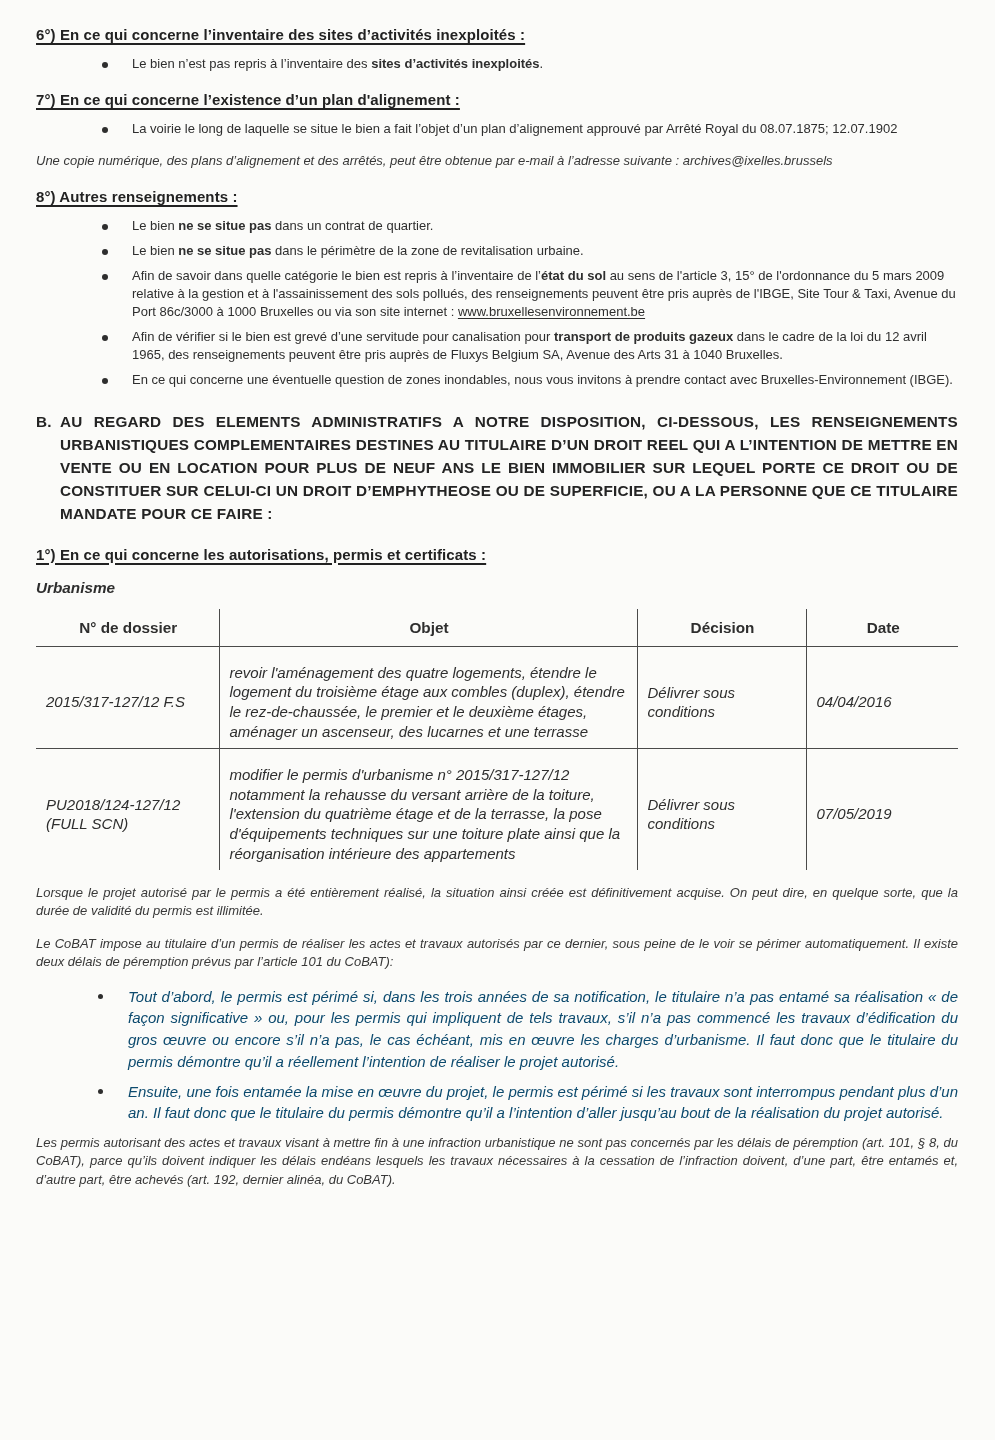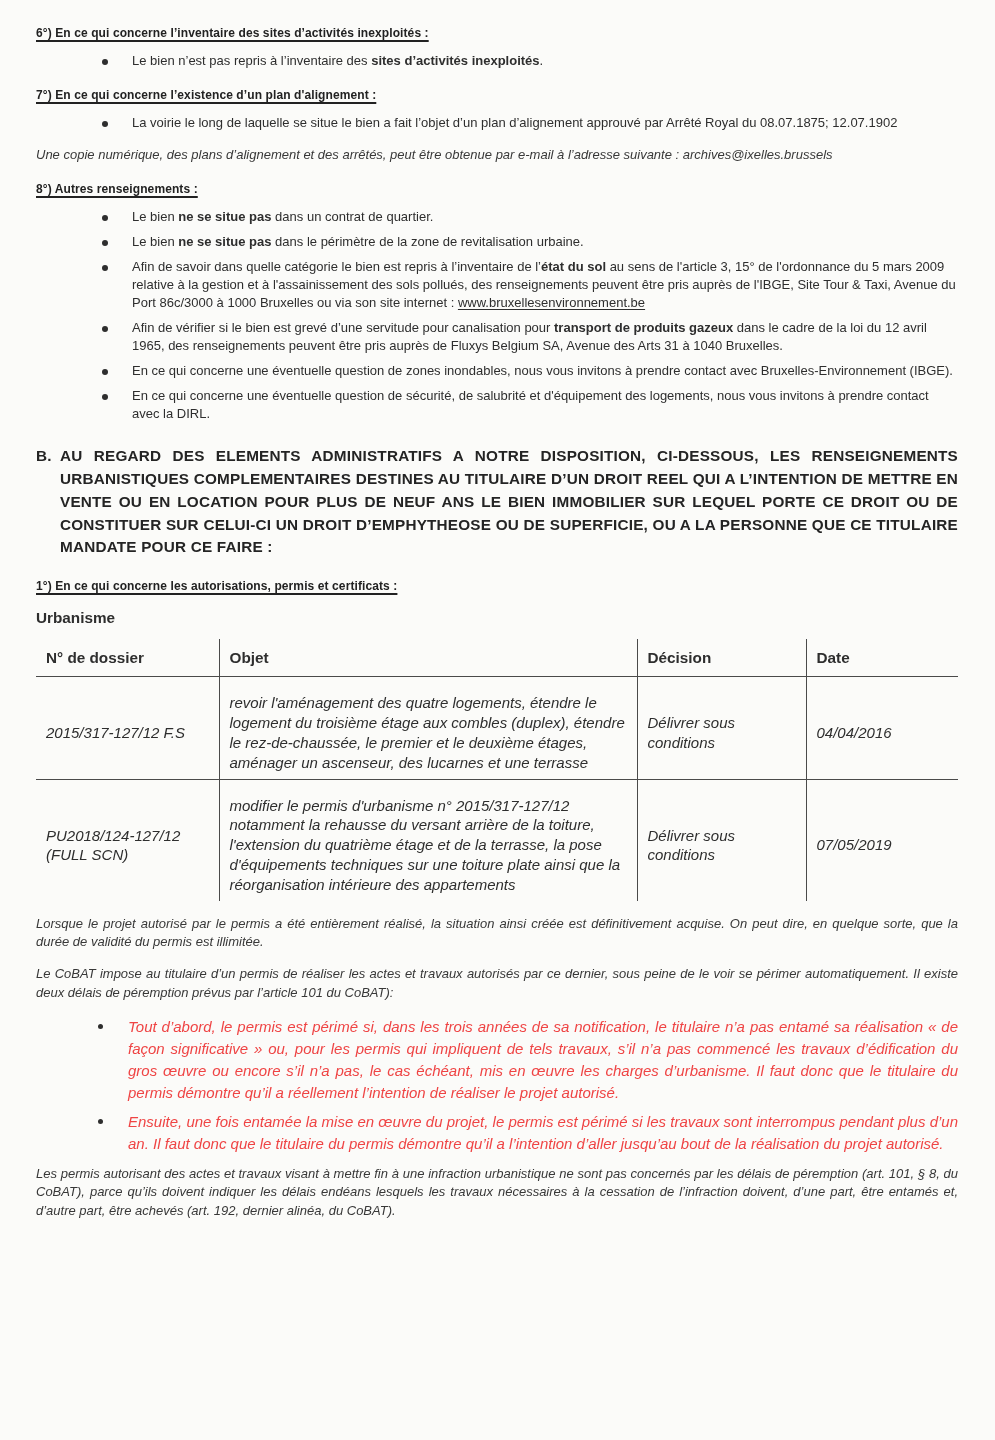--- a/index.html
+++ b/index.html
@@ -12,21 +12,21 @@
   }
   .page{
     box-sizing:border-box;
     width:995px;height:1440px;
     padding:26px 37px 20px 36px;
     overflow:hidden;
   }
   
   .sec-heading{
     font-weight:bold;
-    font-size:12px;
+    font-size:15px;
     color:#222;
     text-decoration:underline;
     text-underline-offset:3px;
     text-decoration-thickness:1.5px;
     margin:0 0 12px 0;
     letter-spacing:.1px;
   }
   .mt{margin-top:18px;}
   
   ul.bullets{
@@ -57,21 +57,21 @@
     font-size:13px;
     line-height:1.42;
     color:#383838;
     text-align:justify;
     margin:0 0 14px 0;
   }
   ul.bullets.italic-list{padding-left:62px;margin-bottom:10px;}
   ul.bullets.italic-list li{
     font-style:italic;
     font-size:15px;
-    color:#ef4444;
+    color:#0c4a6e;
     text-align:justify;
     line-height:1.45;
     margin-bottom:8px;
   }
   ul.bullets.italic-list li::before{top:8px;width:5px;height:5px;}
   
   .para-b{
     position:relative;
     padding-left:24px;
     font-weight:bold;
@@ -81,30 +81,31 @@
     text-align:justify;
     letter-spacing:.2px;
     margin:22px 0 0 0;
   }
   .para-b .marker{position:absolute;left:0;top:0;}
   
   .subheading{
     font-weight:bold;
     font-size:15.3px;
     margin:16px 0 12px 0;
+    font-style:italic;
   }
   
   table.permits{
     border-collapse:collapse;
     table-layout:fixed;
     width:922px;
     font-size:15px;
   }
   table.permits th{
-    text-align:left;
+    text-align:center;
     font-weight:bold;
     font-size:15.3px;
     padding:10px 8px 9px 10px;
     border-bottom:1.5px solid #4a4a4a;
     vertical-align:middle;
   }
   table.permits td{
     padding:16px 8px 6px 10px;
     vertical-align:middle;
     line-height:1.3;
@@ -134,21 +135,20 @@
 
   <p class="note">Une copie numérique, des plans d’alignement et des arrêtés, peut être obtenue par e-mail à l’adresse suivante : archives@ixelles.brussels</p>
 
   <h3 class="sec-heading mt">8°) Autres renseignements :</h3>
   <ul class="bullets">
     <li><span>Le bien </span><span class="b">ne se situe pas</span><span> dans un contrat de quartier.</span></li>
     <li><span>Le bien </span><span class="b">ne se situe pas</span><span> dans le périmètre de la zone de revitalisation urbaine.</span></li>
     <li><span>Afin de savoir dans quelle catégorie le bien est repris à l’inventaire de l’</span><span class="b">état du sol</span><span> au sens de l'article 3, 15° de l'ordonnance du 5 mars 2009 relative à la gestion et à l'assainissement des sols pollués, des renseignements peuvent être pris auprès de l'IBGE, Site Tour &amp; Taxi, Avenue du Port 86c/3000 à 1000 Bruxelles ou via son site internet : </span><span class="u">www.bruxellesenvironnement.be</span></li>
     <li><span>Afin de vérifier si le bien est grevé d’une servitude pour canalisation pour </span><span class="b">transport de produits gazeux</span><span> dans le cadre de la loi du 12 avril 1965, des renseignements peuvent être pris auprès de Fluxys Belgium SA,  Avenue des Arts 31 à 1040 Bruxelles.</span></li>
     <li><span>En ce qui concerne une éventuelle question de zones inondables, nous vous invitons à prendre contact avec Bruxelles-Environnement (IBGE).</span></li>
-    <li><span>En ce qui concerne une éventuelle question de sécurité, de salubrité et d'équipement des logements, nous vous invitons à prendre contact avec la DIRL.</span></li>
   </ul>
 
   <p class="para-b">
     <span class="marker">B.</span>
     <span>AU REGARD DES ELEMENTS ADMINISTRATIFS A NOTRE DISPOSITION, CI-DESSOUS, LES RENSEIGNEMENTS URBANISTIQUES COMPLEMENTAIRES DESTINES AU TITULAIRE D’UN DROIT REEL QUI A L’INTENTION DE METTRE EN VENTE OU EN LOCATION POUR PLUS DE NEUF ANS LE BIEN IMMOBILIER SUR LEQUEL PORTE CE DROIT OU DE CONSTITUER SUR CELUI-CI UN DROIT D’EMPHYTHEOSE OU DE SUPERFICIE, OU A LA PERSONNE QUE CE TITULAIRE MANDATE POUR CE FAIRE :</span>
   </p>
 
   <h3 class="sec-heading mt sec-heading-1">1°) En ce qui concerne les autorisations, permis et certificats :</h3>
   <div class="subheading">Urbanisme</div>
 

